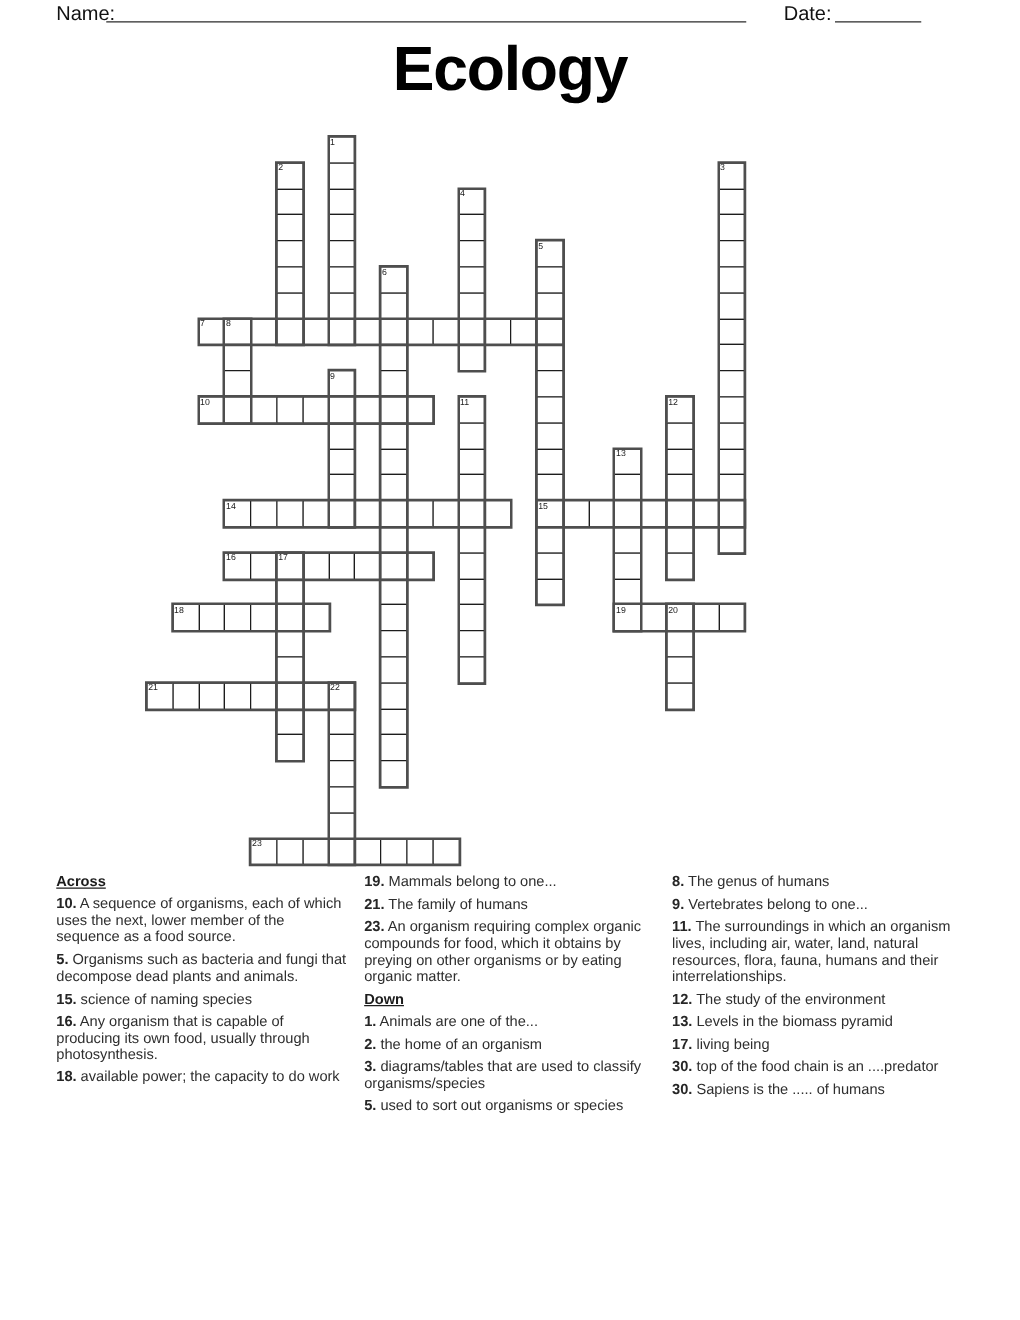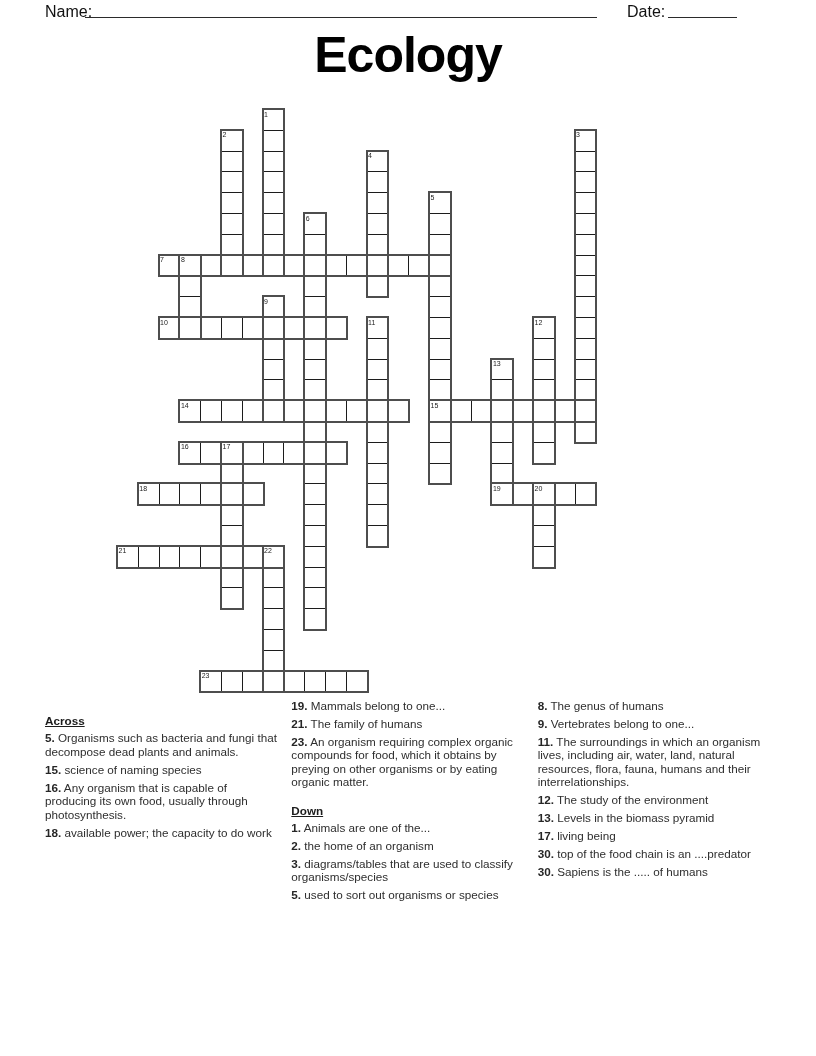--- a/index.html
+++ b/index.html
@@ -52,21 +52,21 @@
     color:#222; font-weight:normal; z-index:3;
   }
   
   #clues {
     position:absolute; left:45px; top:699px; width:728px;
     display:flex; gap:11px;
   }
   .clue-col { flex:1 1 0; min-width:0; }
   .clue-header {
     font-size:11.7px; line-height:13.4px; font-weight:bold;
-    text-decoration:underline; color:#1c1c1c; margin:15px 0 4px 0;
+    text-decoration:underline; color:#1c1c1c; margin:0 0 4px 0;
   }
   .clue {
     font-size:11.7px; line-height:13.4px; color:#2e2e2e;
     margin:0 0 4.6px 0;
   }
   .clue b { font-weight:bold; color:#262626; }
 </style>
 </head>
 <body>
 
@@ -300,20 +300,21 @@
     <span class="cell-num" style="left: 375.9px; top: 375.9px;">19</span>
     <span class="cell-num" style="left: 417.5px; top: 375.9px;">20</span>
     <span class="cell-num" style="left: 1.5px; top: 438.3px;">21</span>
     <span class="cell-num" style="left: 147.1px; top: 438.3px;">22</span>
     <span class="cell-num" style="left: 84.7px; top: 563.1px;">23</span>
   </div>
 
 <div id="clues">
     <div class="clue-col">
       <div class="clue-header">Across</div>
+      <p class="clue"><b>10.</b> A sequence of organisms, each of which uses the next, lower member of the sequence as a food source.</p>
       <p class="clue"><b>5.</b> Organisms such as bacteria and fungi that decompose dead plants and animals.</p>
       <p class="clue"><b>15.</b> science of naming species</p>
       <p class="clue"><b>16.</b> Any organism that is capable of producing its own food, usually through photosynthesis.</p>
       <p class="clue"><b>18.</b> available power; the capacity to do work</p>
     </div>
     <div class="clue-col">
       <p class="clue"><b>19.</b> Mammals belong to one...</p>
       <p class="clue"><b>21.</b> The family of humans</p>
       <p class="clue"><b>23.</b> An organism requiring complex organic compounds for food, which it obtains by preying on other organisms or by eating organic matter.</p>
       <div class="clue-header">Down</div>

